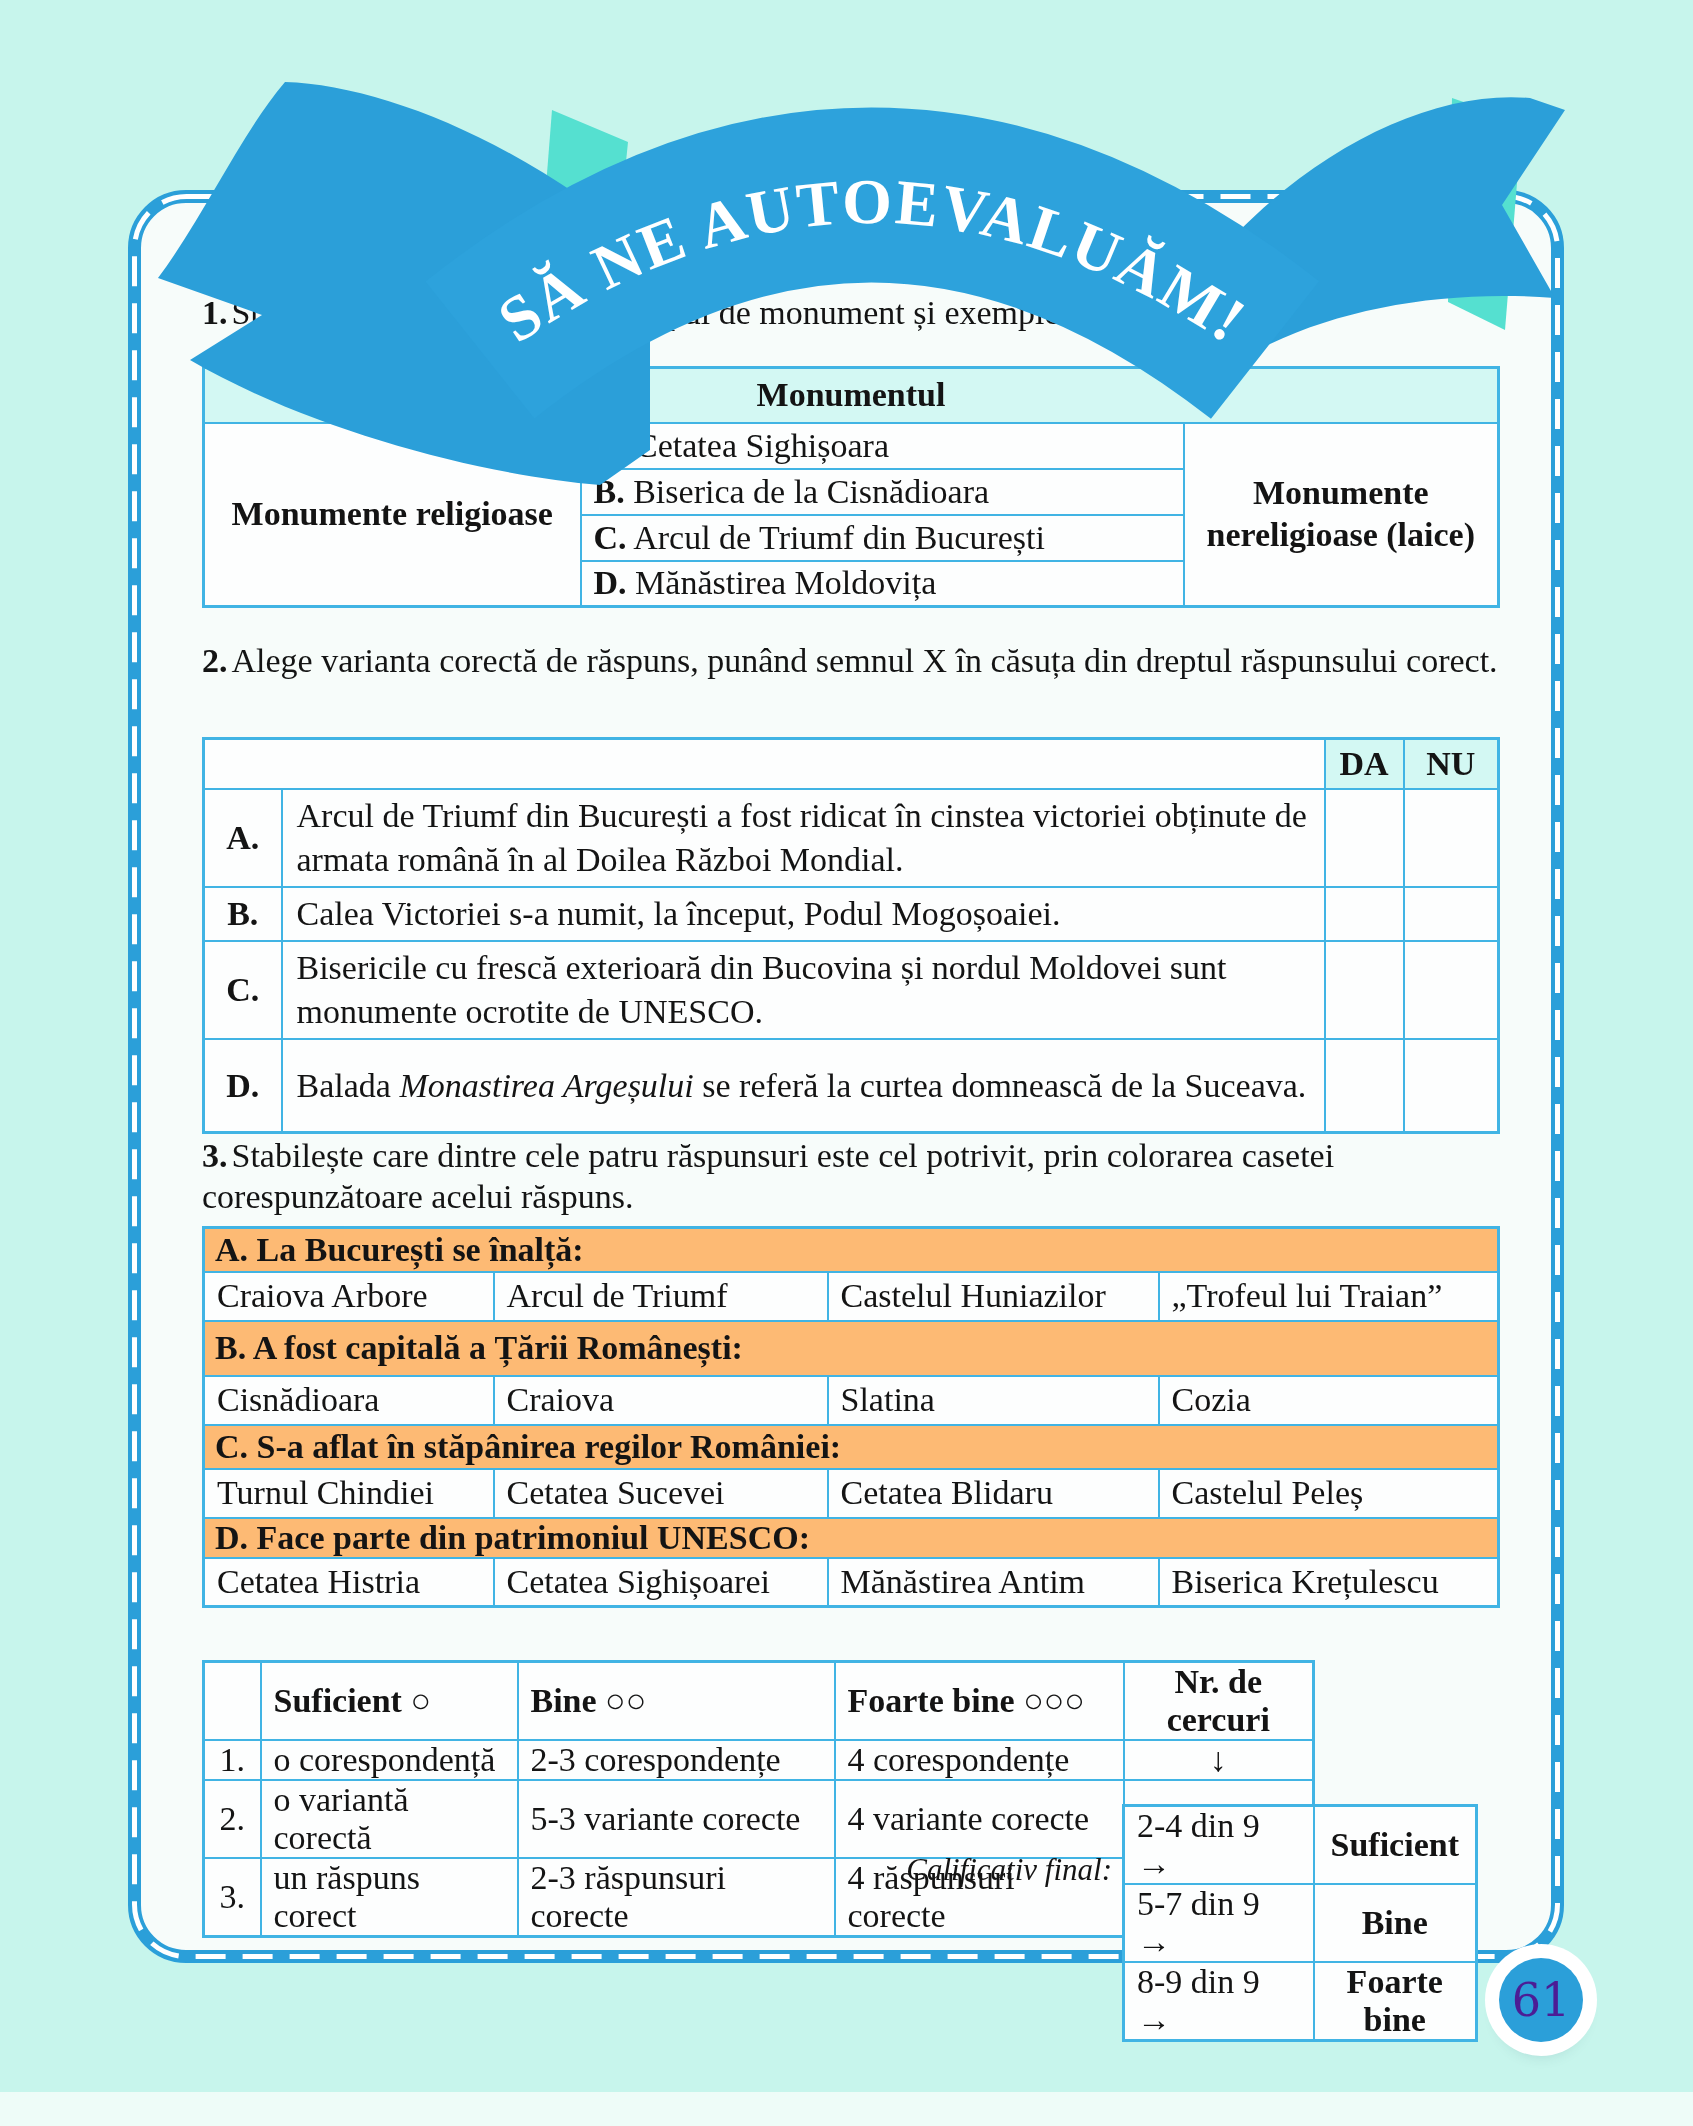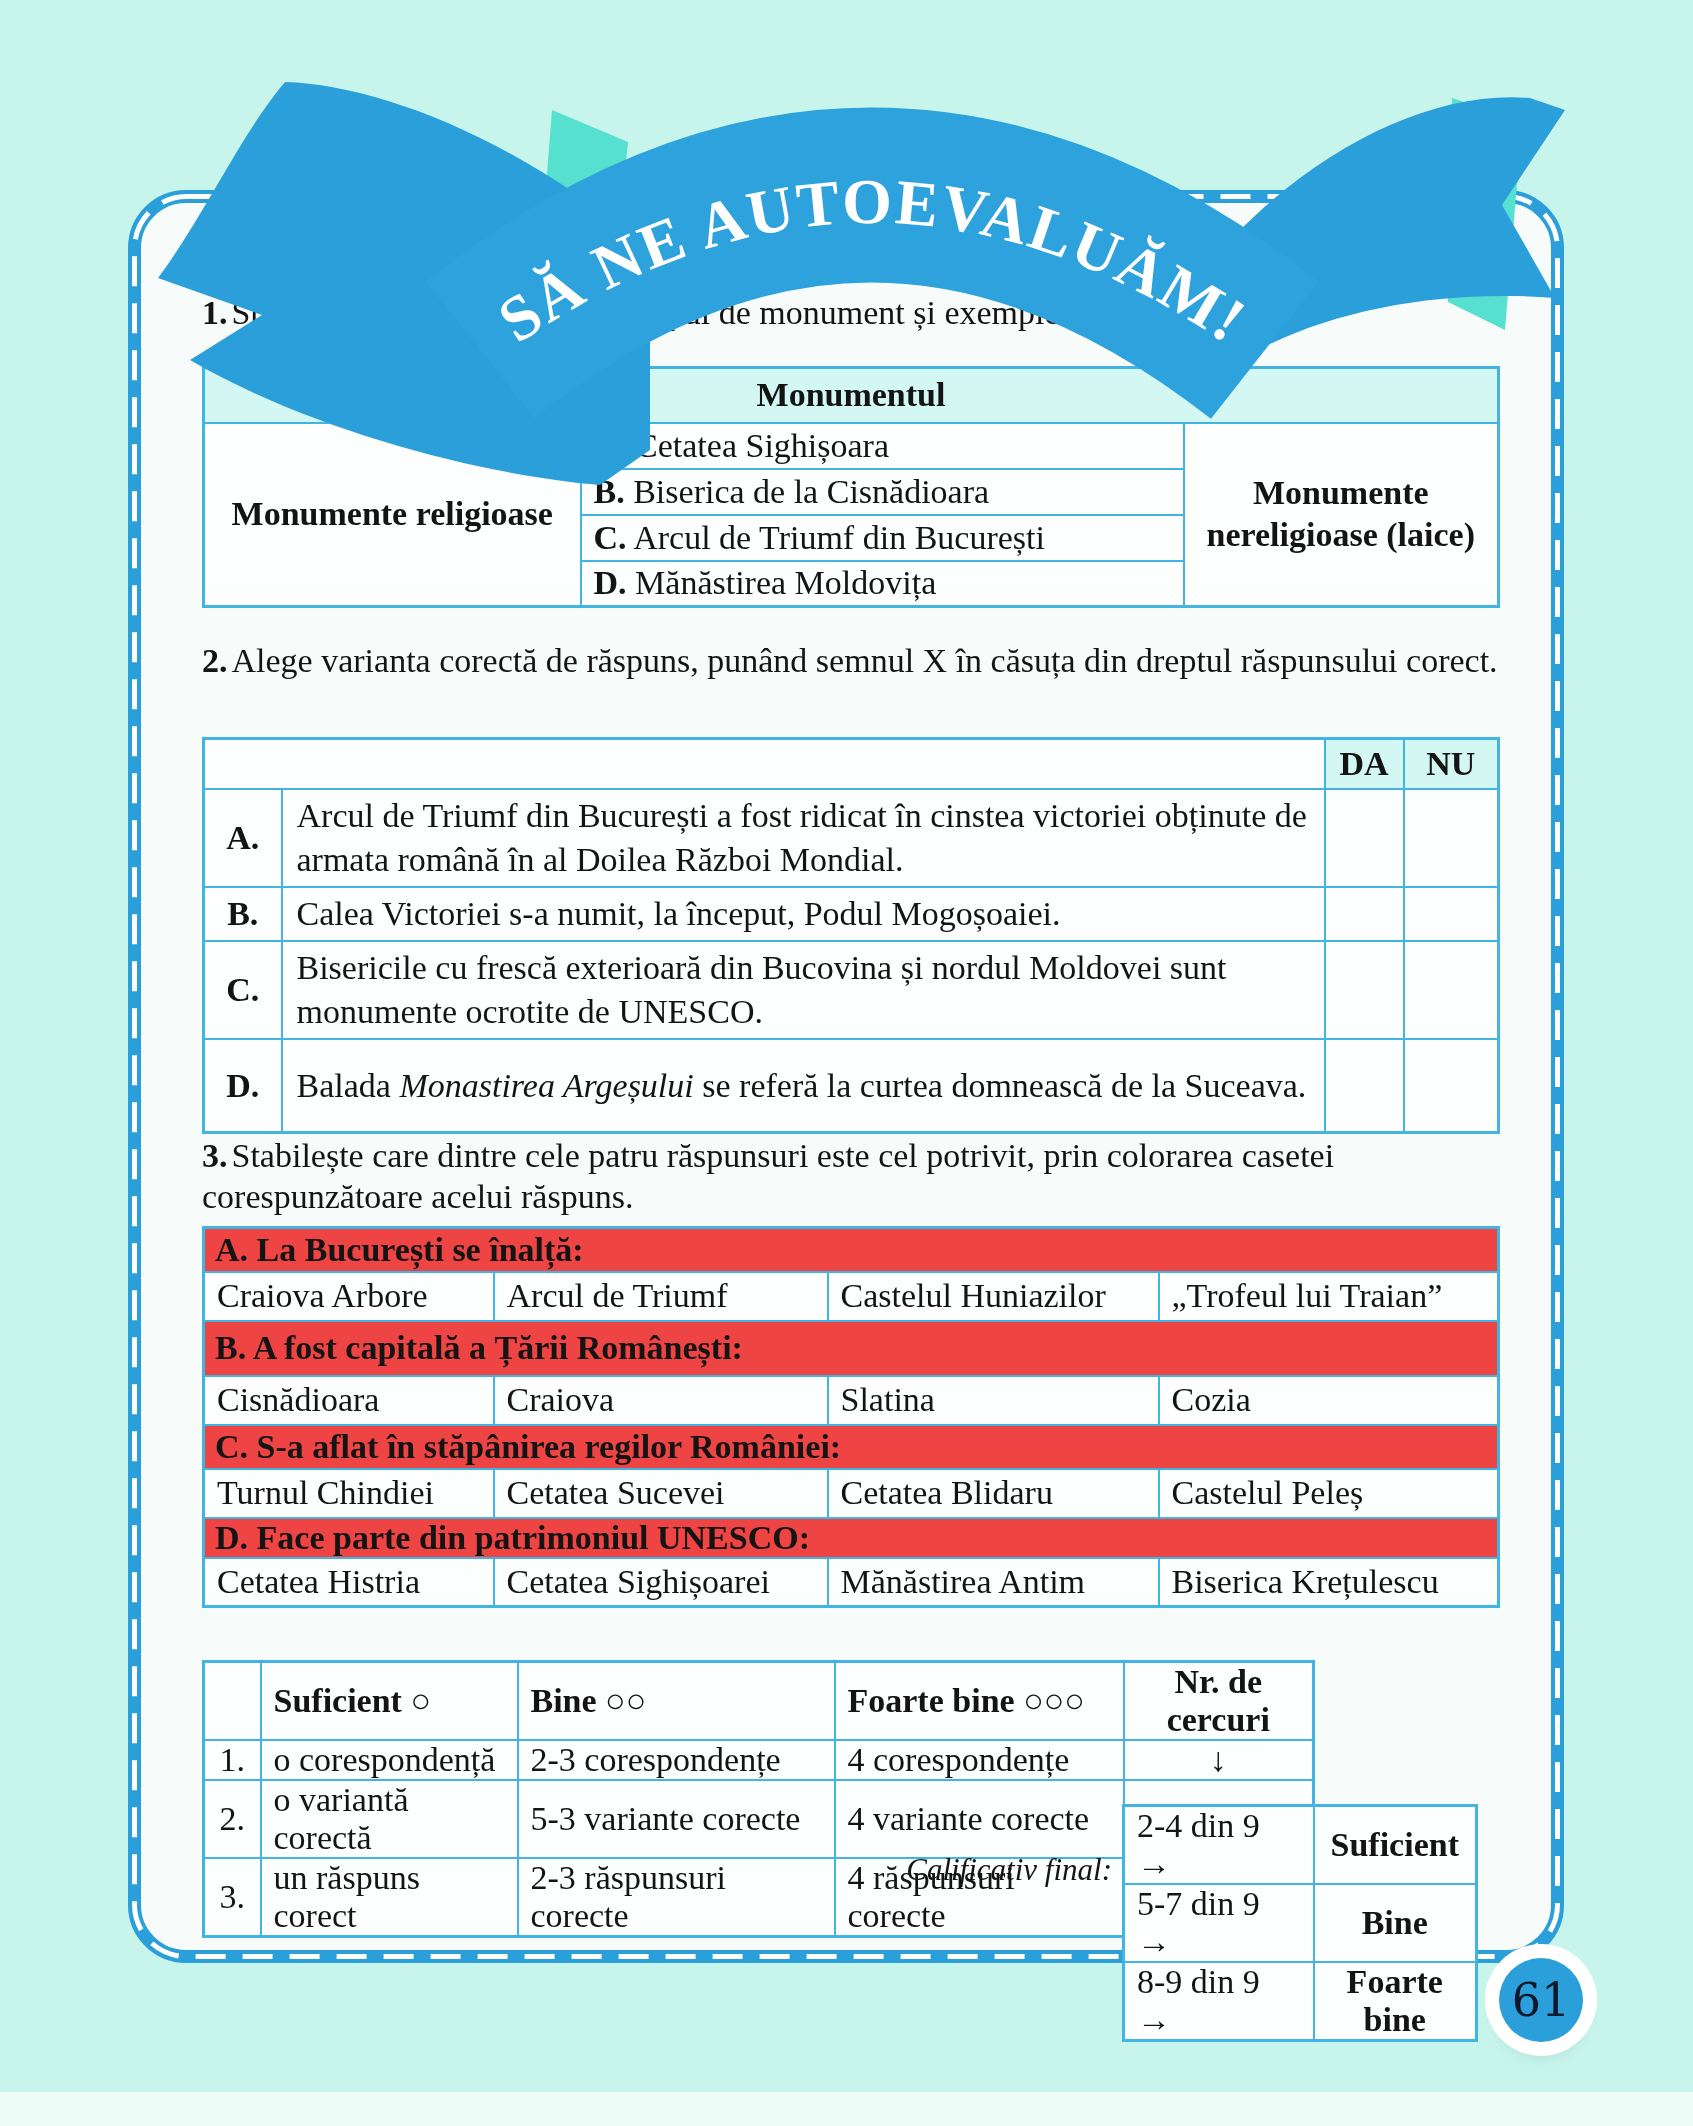--- a/index.html
+++ b/index.html
@@ -14,29 +14,29 @@
   .abs{position:absolute;}
   .q-text{font-size:34px;line-height:1.22;width:1300px;}
   .q-text b{padding-right:4px;}
   table.t{border-collapse:collapse;table-layout:fixed;background:#fdfefe;}
   table.t td{border:2px solid #41b4e4;font-size:34px;padding:0 12px;overflow:hidden;}
   table.t{border:3px solid #41b4e4;}
   td.hdr{background:#d3f8f3;font-weight:bold;}
   td.center{text-align:center;}
   td.boldc{font-weight:bold;text-align:center;}
   .t2 td.txt{line-height:1.3;padding:4px 14px;}
-  .t3 td.qhdr{background:#ef4444;font-weight:bold;padding-left:10px;}
+  .t3 td.qhdr{background:#fdba74;font-weight:bold;padding-left:10px;}
   .ev td{font-size:28px;}
   .ev td.h{font-weight:bold;}
   .heading-blue{color:#2aa2da;font-weight:bold;font-size:34px;}
   .calif-label{font-size:31px;text-align:right;width:352px;}
   .page-circle{position:absolute;left:1499px;top:1958px;width:84px;height:84px;border-radius:50%;
                background:#2b9fd9;box-shadow:0 0 0 14px #ffffff,0 12px 16px rgba(0,60,80,.18);
                display:flex;align-items:center;justify-content:center;z-index:5;}
-  .page-circle span{color:#0f172a;font-size:46px;font-family:"DejaVu Serif",serif;}
+  .page-circle span{color:#4c1d95;font-size:46px;font-family:"DejaVu Serif",serif;}
   i{font-style:italic;}
 </style>
 </head>
 <body>
 
 <div class="page">
 
   <div class="bottom-strip"></div>
 
   <div class="frame"></div>

